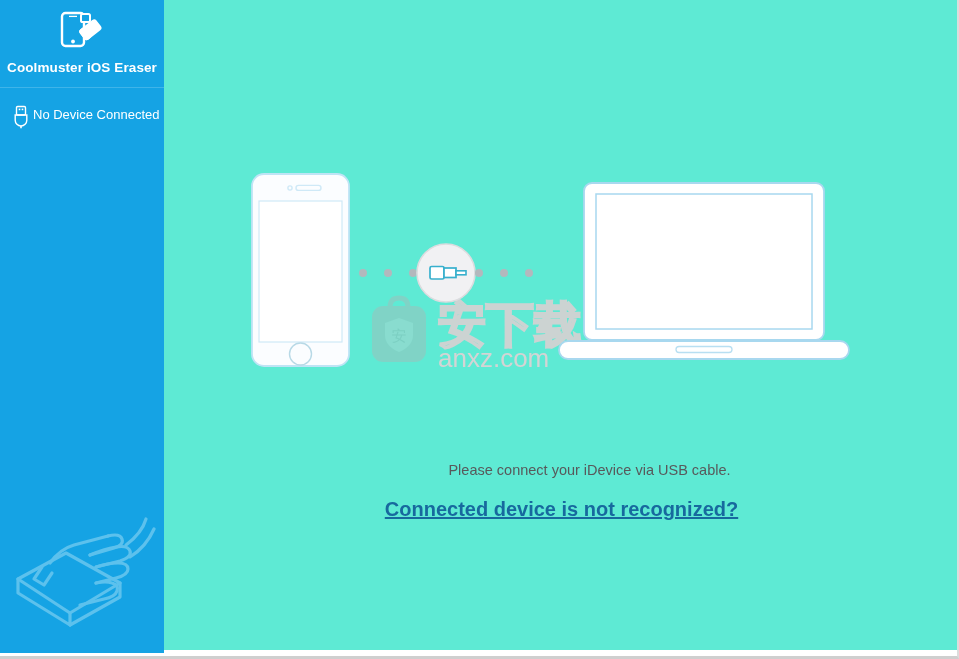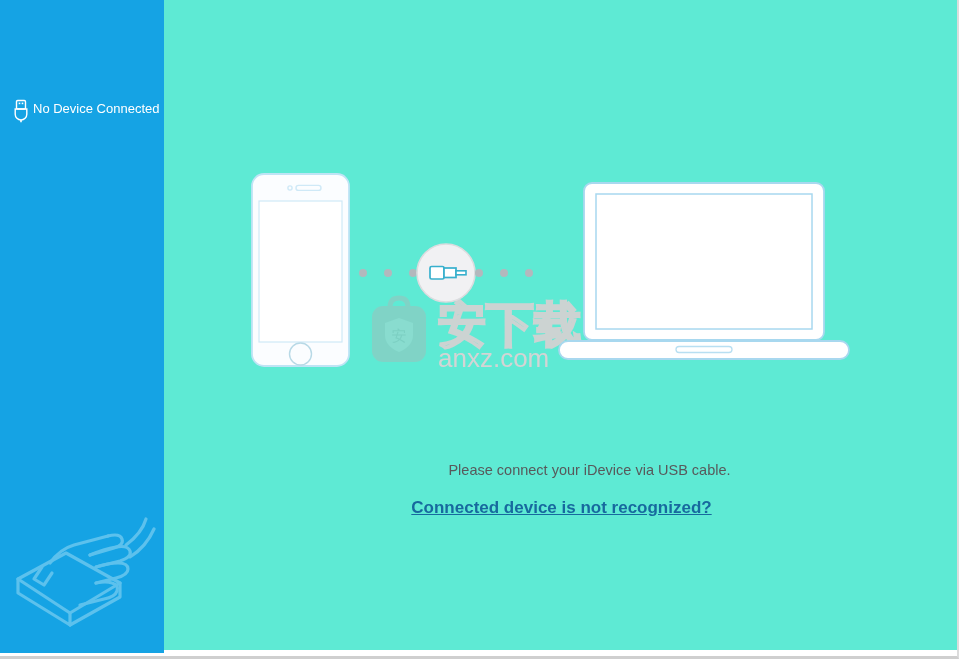--- a/index.html
+++ b/index.html
@@ -54,21 +54,21 @@
     width: 164px;
     text-align: center;
     color: #ffffff;
     font-size: 13.5px;
     font-weight: bold;
     letter-spacing: 0.1px;
     white-space: nowrap;
   }
   #device-status-row {
     position: absolute;
-    top: 83px;
+    top: 89px;
     left: 0;
     width: 184px;
     height: 56px;
   }
   #usb-status-icon {
     position: absolute;
     left: 13px;
     top: 16px;
     width: 16px;
     height: 24px;
@@ -152,33 +152,51 @@
   }
   #not-recognized-link {
     position: absolute;
     left: 0;
     top: 498px;
     width: 795px;
     text-align: center;
   }
   #not-recognized-link a {
     color: #17699e;
-    font-size: 17px;
+    font-size: 20px;
     font-weight: bold;
     text-decoration: underline;
     cursor: pointer;
   }
 </style>
 </head>
 <body>
 
 <div id="app-window">
 
   <div id="sidebar">
 
+    <div id="sidebar-brand">
+      <div id="brand-logo">
+        <svg width="46" height="40" viewBox="0 0 46 40">
+          <rect x="2" y="2" width="22" height="33" rx="3.5" ry="3.5" fill="none" stroke="#ffffff" stroke-width="2.4"></rect>
+          <rect x="6.5" y="7" width="13" height="19" fill="#ffffff" opacity="0.0"></rect>
+          <line x1="9" y1="5.4" x2="17" y2="5.4" stroke="#ffffff" stroke-width="1.3"></line>
+          <circle cx="13" cy="30.5" r="1.9" fill="#ffffff"></circle>
+          <g transform="rotate(-38 30 19)">
+            <rect x="20" y="12.5" width="21" height="13" rx="3" ry="3" fill="#ffffff"></rect>
+          </g>
+          <g transform="rotate(-38 30 19)">
+            <rect x="20" y="12.5" width="8" height="13" rx="3" ry="3" fill="#ffffff"></rect>
+          </g>
+          <rect x="21" y="3" width="9" height="8" rx="1.6" ry="1.6" fill="#15a3e4" stroke="#ffffff" stroke-width="2"></rect>
+        </svg>
+      </div>
+      <div id="brand-name">Coolmuster iOS Eraser</div>
+    </div>
 
     <div id="device-status-row">
       <div id="usb-status-icon">
         <svg width="16" height="24" viewBox="0 0 16 24">
           <rect x="3.5" y="1.5" width="9" height="8.5" rx="1.2" ry="1.2" fill="none" stroke="#ffffff" stroke-width="1.4"></rect>
           <rect x="5.7" y="3.6" width="1.6" height="1.6" fill="#ffffff"></rect>
           <rect x="8.7" y="3.6" width="1.6" height="1.6" fill="#ffffff"></rect>
           <path d="M2.2 10 h11.6 v5.2 a5.8 5.8 0 0 1 -5.8 5.8 a5.8 5.8 0 0 1 -5.8 -5.8 Z" fill="none" stroke="#ffffff" stroke-width="1.4"></path>
           <line x1="8" y1="21" x2="8" y2="23.2" stroke="#ffffff" stroke-width="1.6"></line>
         </svg>

